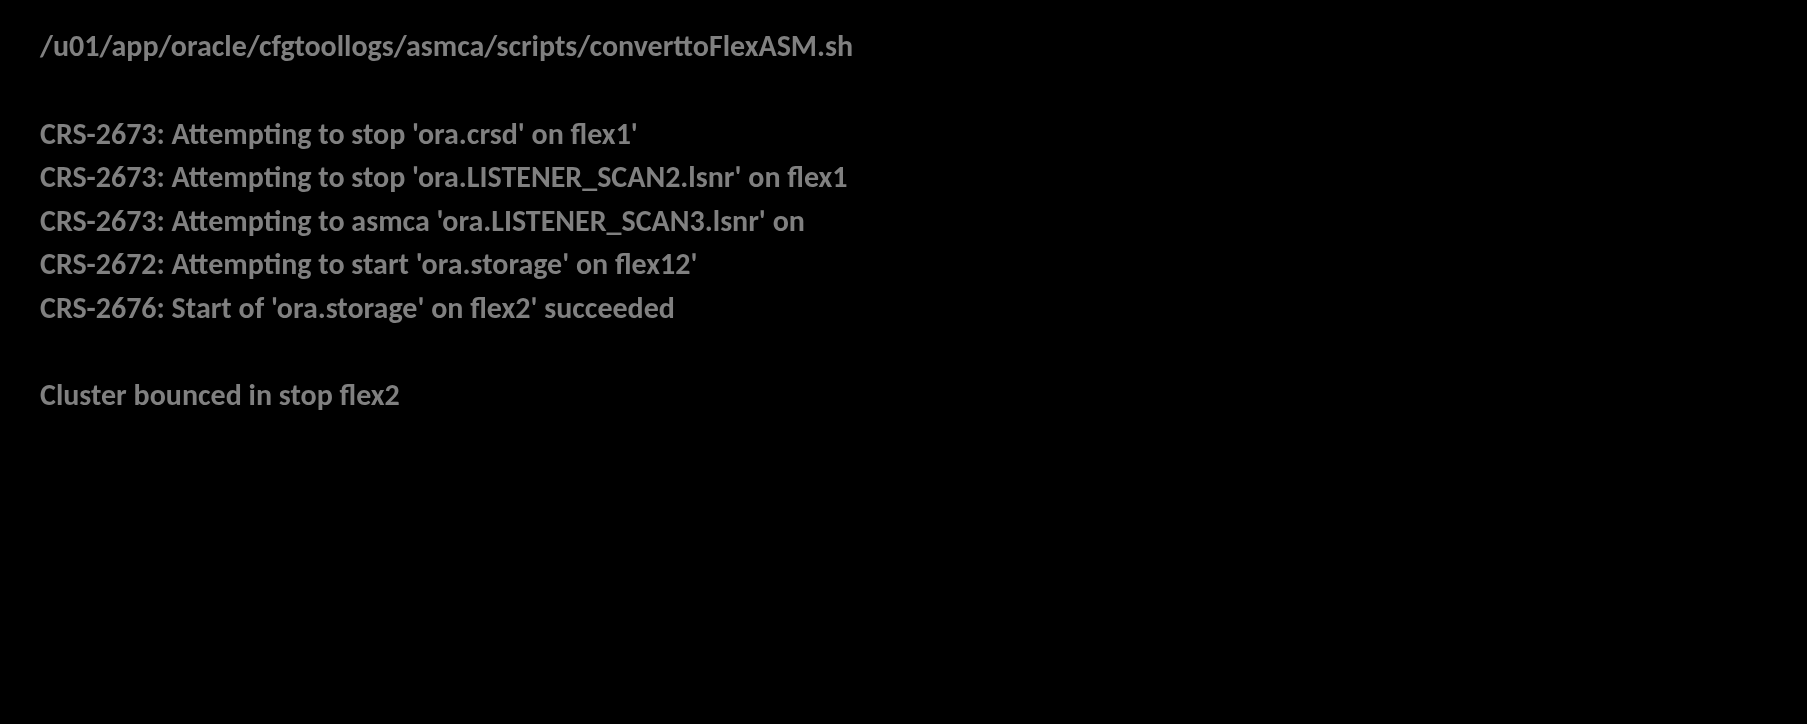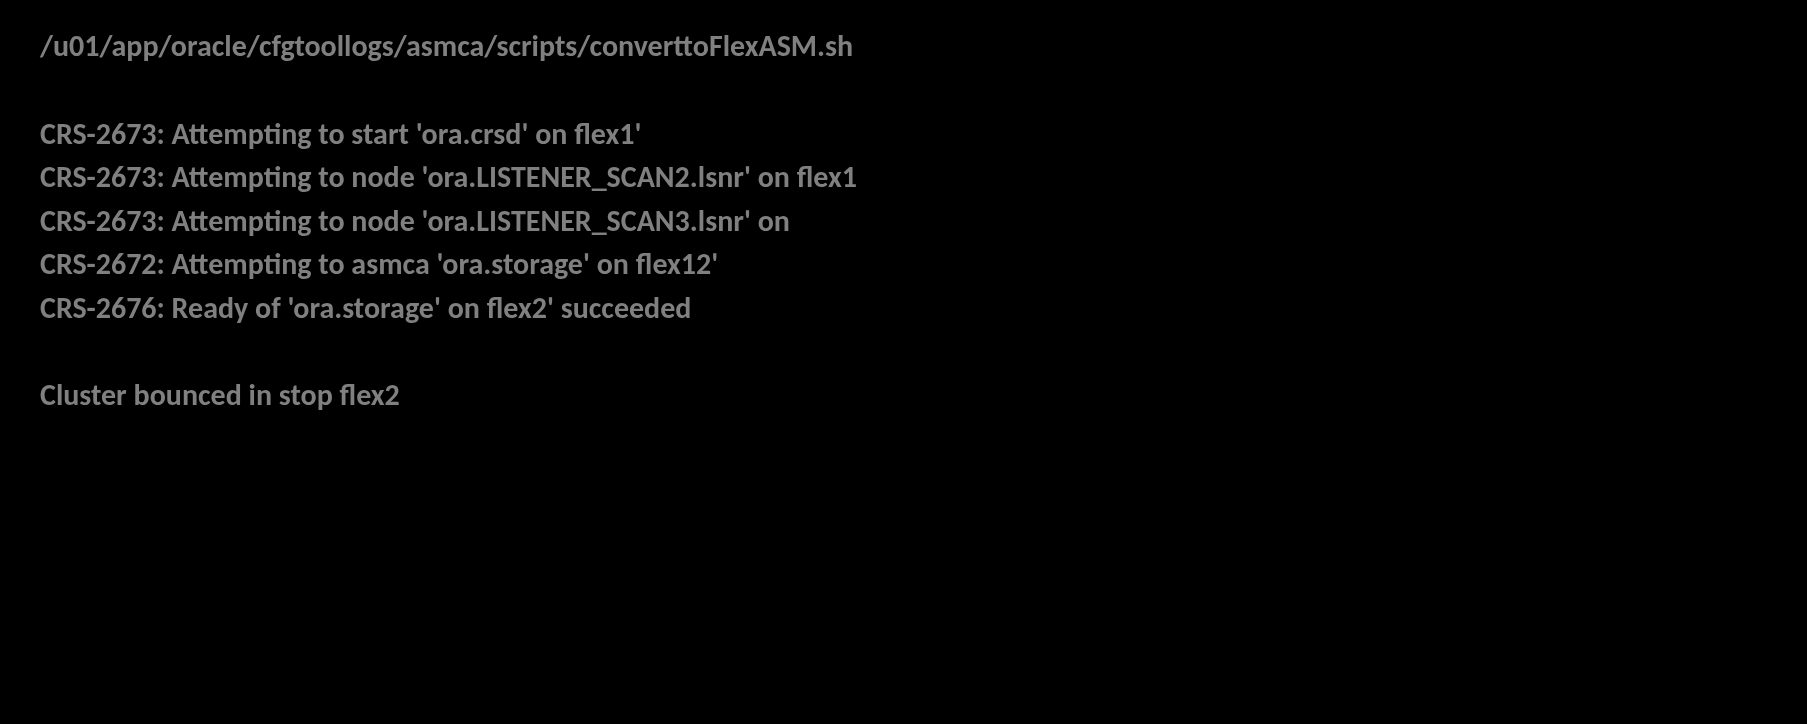--- a/index.html
+++ b/index.html
@@ -28,22 +28,22 @@
     .blank-gap {
       height: 44px;
     }
   </style>
 </head>
 <body>
 
 <div>
   <div class="line header-line">/u01/app/oracle/cfgtoollogs/asmca/scripts/converttoFlexASM.sh</div>
 
-  <div class="line">CRS-2673: Attempting to start 'ora.crsd' on flex1'</div>
-  <div class="line">CRS-2673: Attempting to node 'ora.LISTENER_SCAN2.lsnr' on flex1</div>
-  <div class="line">CRS-2673: Attempting to node 'ora.LISTENER_SCAN3.lsnr' on</div>
-  <div class="line">CRS-2672: Attempting to asmca 'ora.storage' on flex12'</div>
-  <div class="line">CRS-2676: Ready of 'ora.storage' on flex2' succeeded</div>
+  <div class="line">CRS-2673: Attempting to stop 'ora.crsd' on flex1'</div>
+  <div class="line">CRS-2673: Attempting to stop 'ora.LISTENER_SCAN2.lsnr' on flex1</div>
+  <div class="line">CRS-2673: Attempting to asmca 'ora.LISTENER_SCAN3.lsnr' on</div>
+  <div class="line">CRS-2672: Attempting to start 'ora.storage' on flex12'</div>
+  <div class="line">CRS-2676: Start of 'ora.storage' on flex2' succeeded</div>
 
   <div class="blank-gap"></div>
 
   <div class="line">Cluster bounced in stop flex2</div>
 </div>
 
 </body></html>

